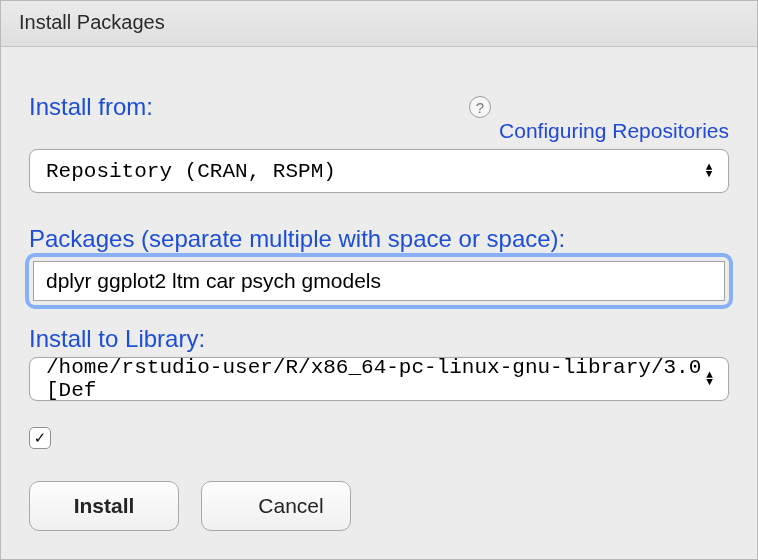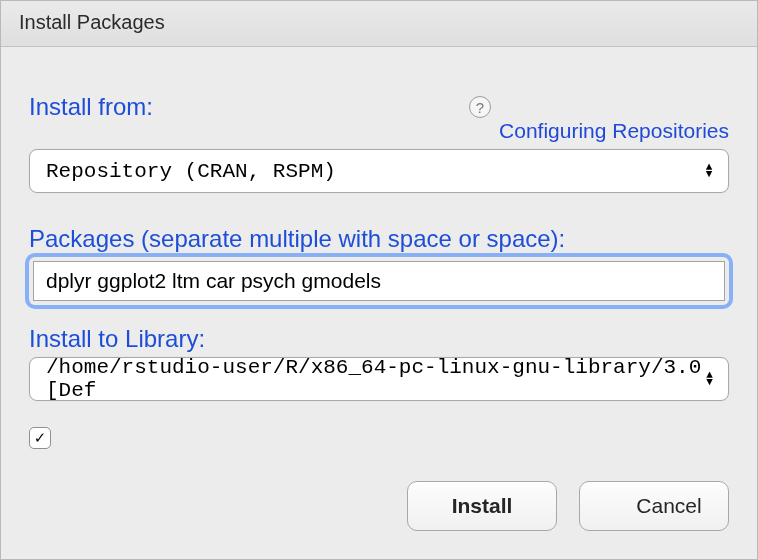--- a/index.html
+++ b/index.html
@@ -114,21 +114,20 @@
     border: 1px solid #8f8f8f;
     border-radius: 5px;
     background: #fff;
     display:flex;align-items:center;justify-content:center;
     font-size: 15px;
     color: #000;
     box-shadow: inset 0 1px 0 rgba(255,255,255,0.8);
   }
   .footer {
     display: flex;
-    justify-content: flex-end;
     gap: 22px;
     padding: 0 28px 28px 28px;
   }
   .btn {
     min-width: 150px;
     height: 50px;
     border: 1px solid #a8a8a8;
     border-radius: 10px;
     background: linear-gradient(#fdfdfd, #f0f0f0);
     font-size: 21px;

